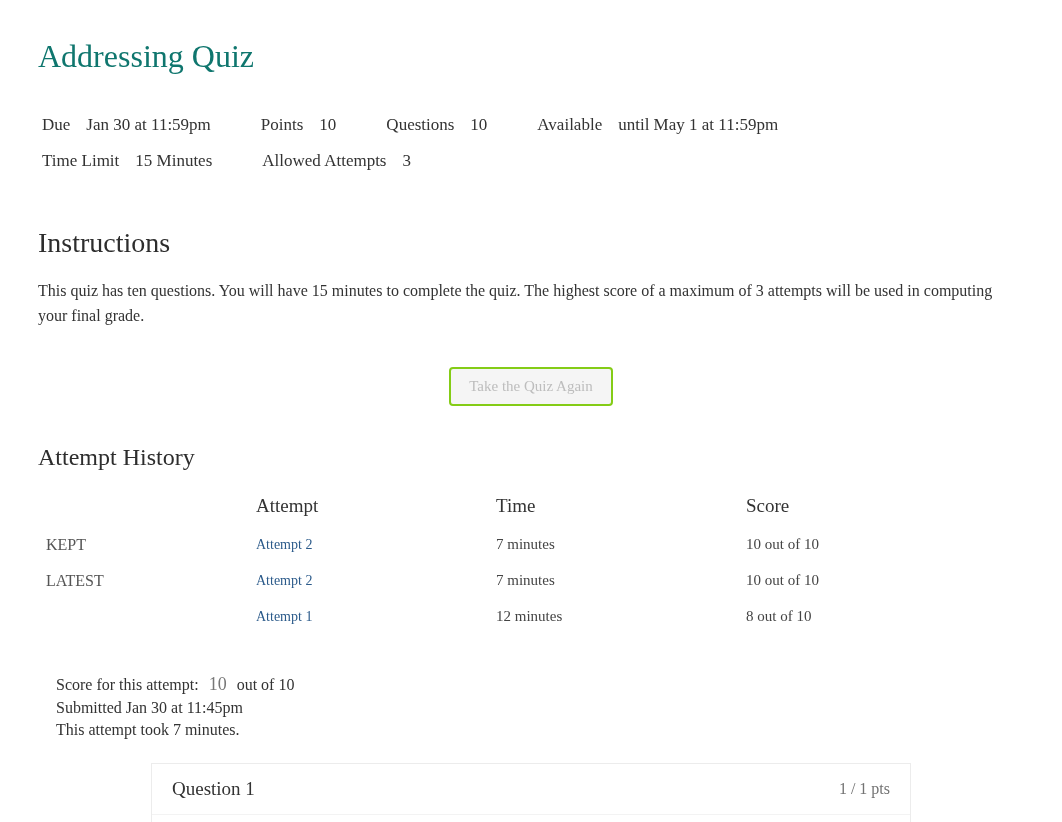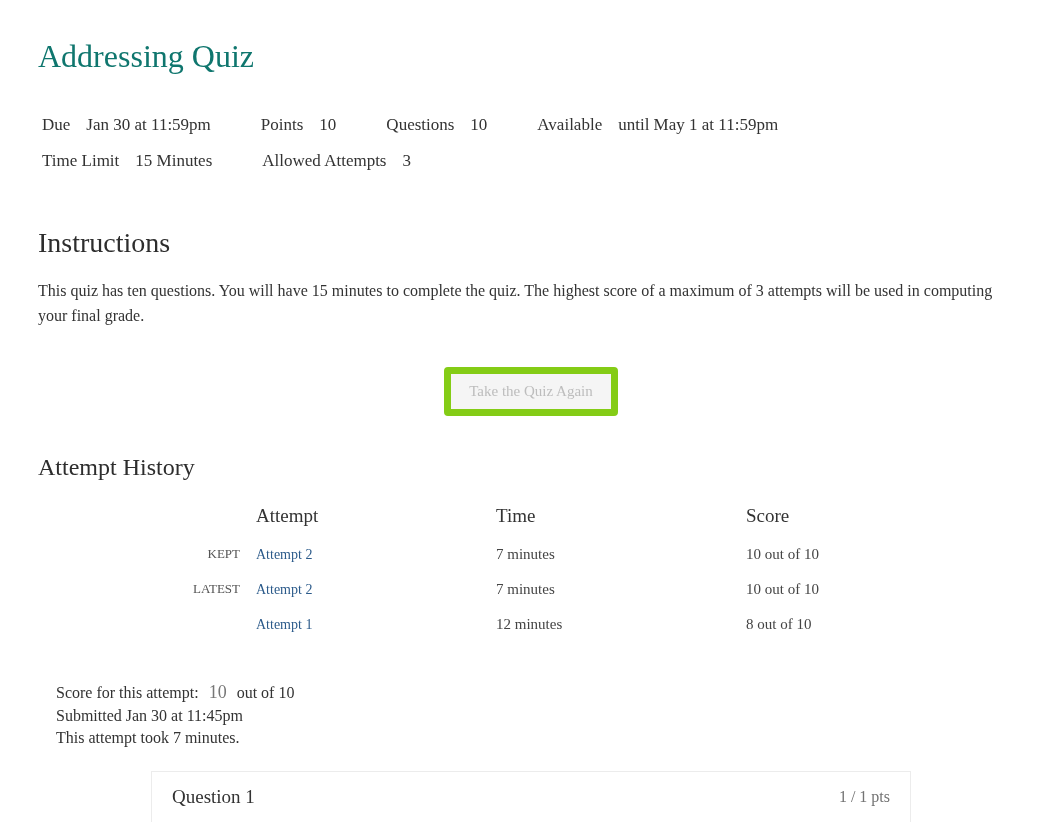--- a/index.html
+++ b/index.html
@@ -44,21 +44,21 @@
       font-family: Liberation Serif, serif;
     }
     .take-again-wrap {
       text-align: center;
       margin: 38px 0;
     }
     .take-again-btn {
       display: inline-block;
       background: #f5f5f5;
       color: #bdbdbd;
-      border: 7px solid #84cc16;
+      border: 2px solid #84cc16;
       border-radius: 4px;
       padding: 9px 18px;
       font-size: 15px;
       font-family: Georgia, "Times New Roman", serif;
       cursor: default;
     }
     .attempt-heading {
       font-size: 24px;
       font-weight: 400;
       color: #2d2d2d;
@@ -79,24 +79,23 @@
       font-family: Georgia, "Times New Roman", serif;
     }
     .attempt-table td {
       padding: 9px 8px;
       color: #444;
       vertical-align: middle;
       font-family: Georgia, "Times New Roman", serif;
     }
     .attempt-table td.tag-col {
       width: 210px;
-      font-size: 13px;
+      font-size: 16px;
       text-transform: uppercase;
       color: #555;
-      text-align: right;
     }
     .attempt-table td.attempt-col  { width: 240px; }
     .attempt-table td.time-col     { width: 250px; }
     .attempt-table a {
       color: #2b5a8a;
       text-decoration: none;
       font-size: 14px;
     }
     .attempt-summary {
       margin-top: 40px;

